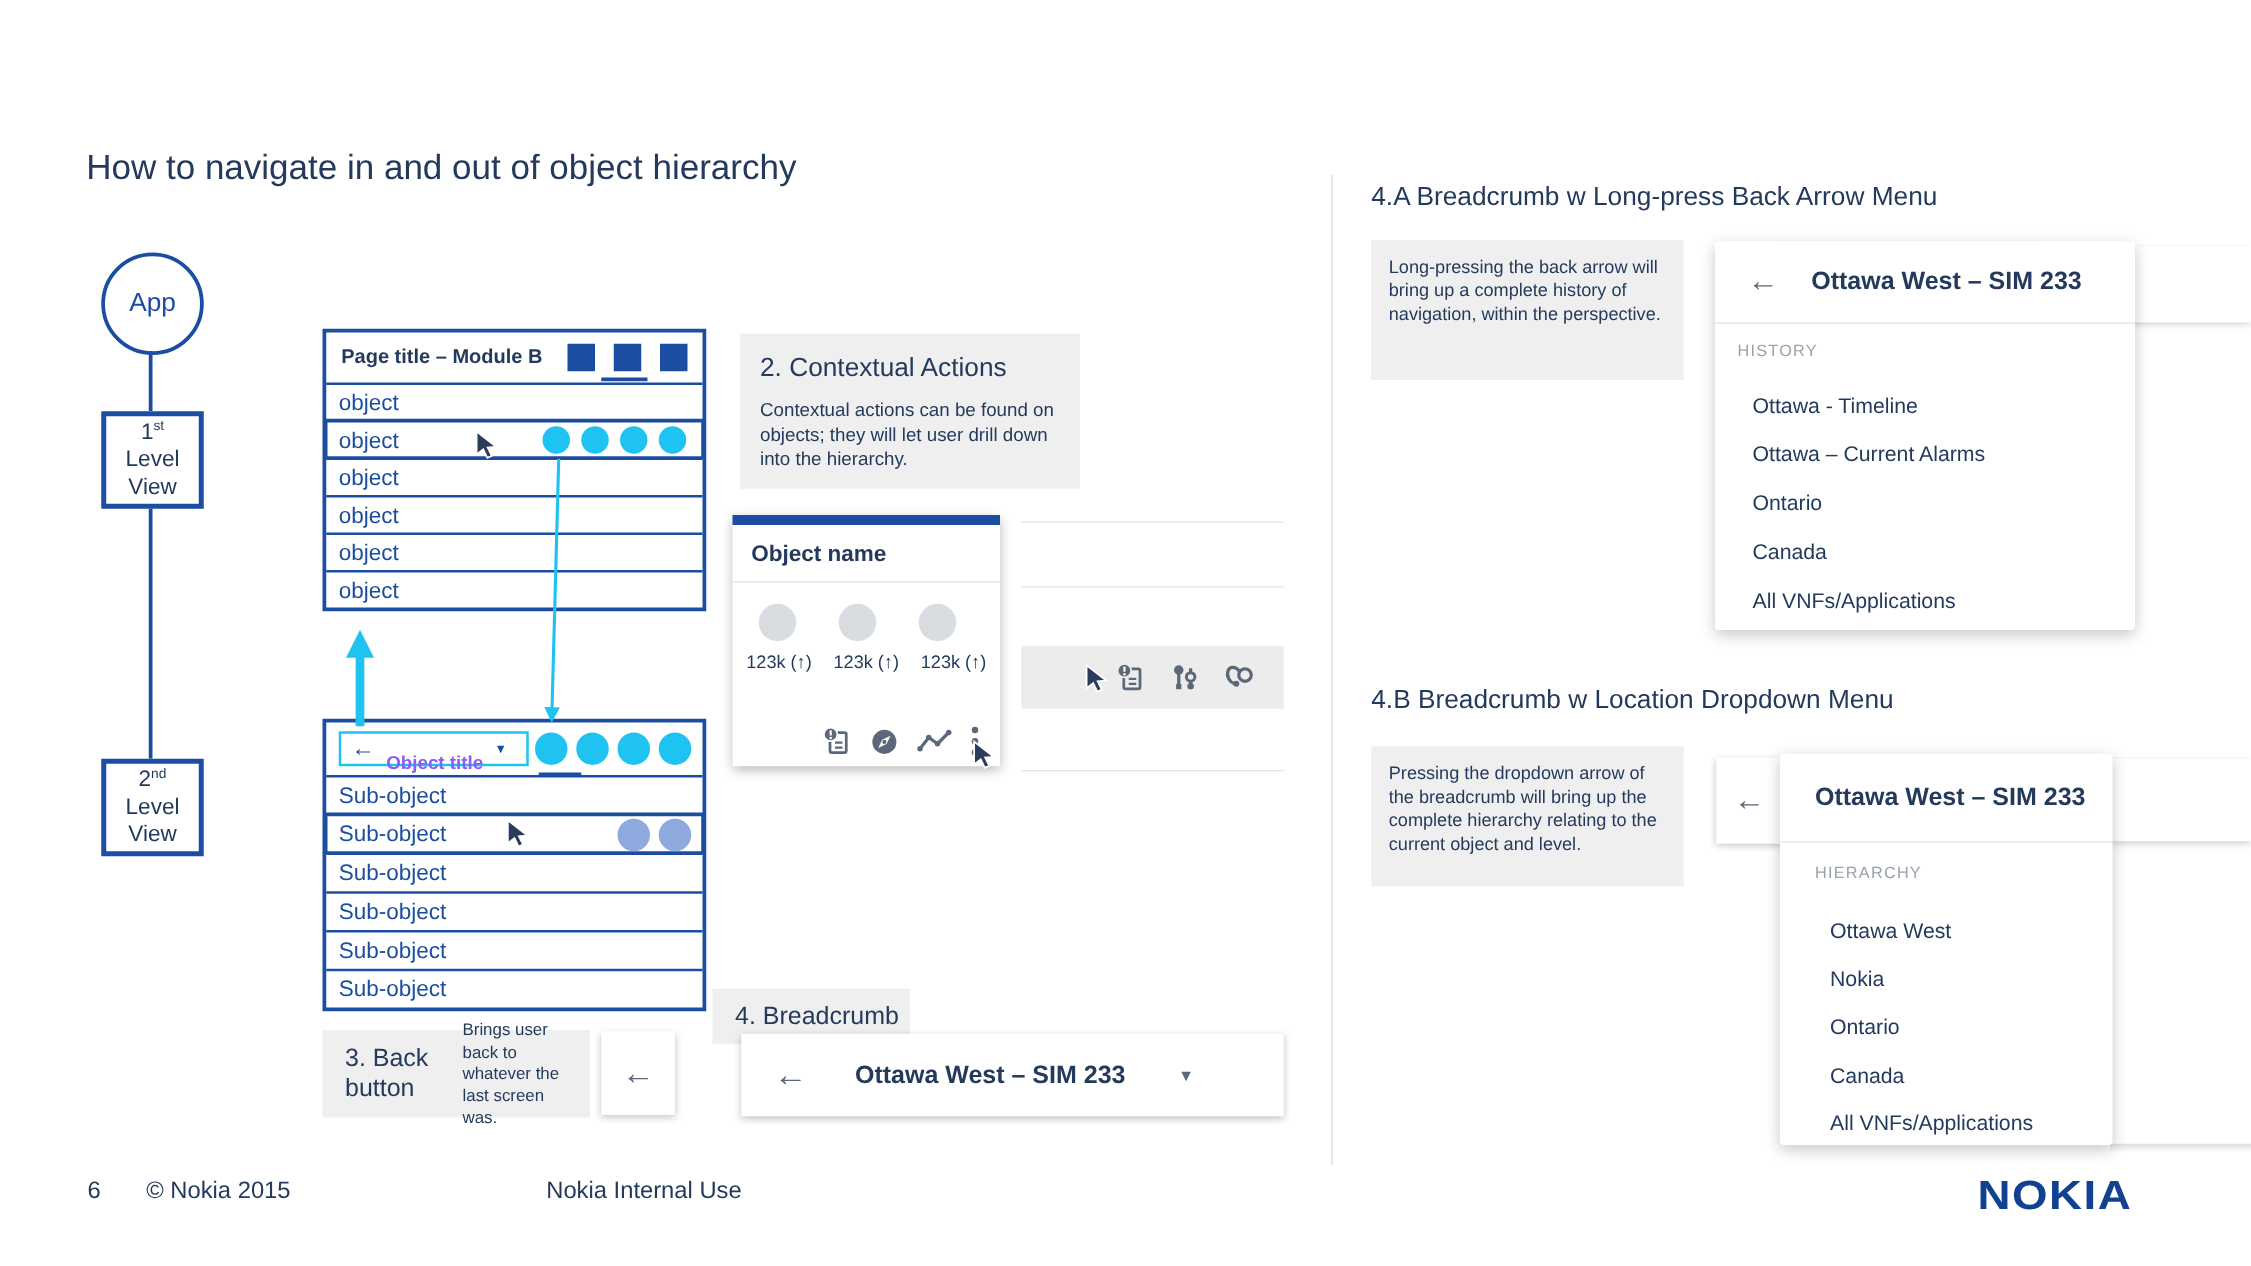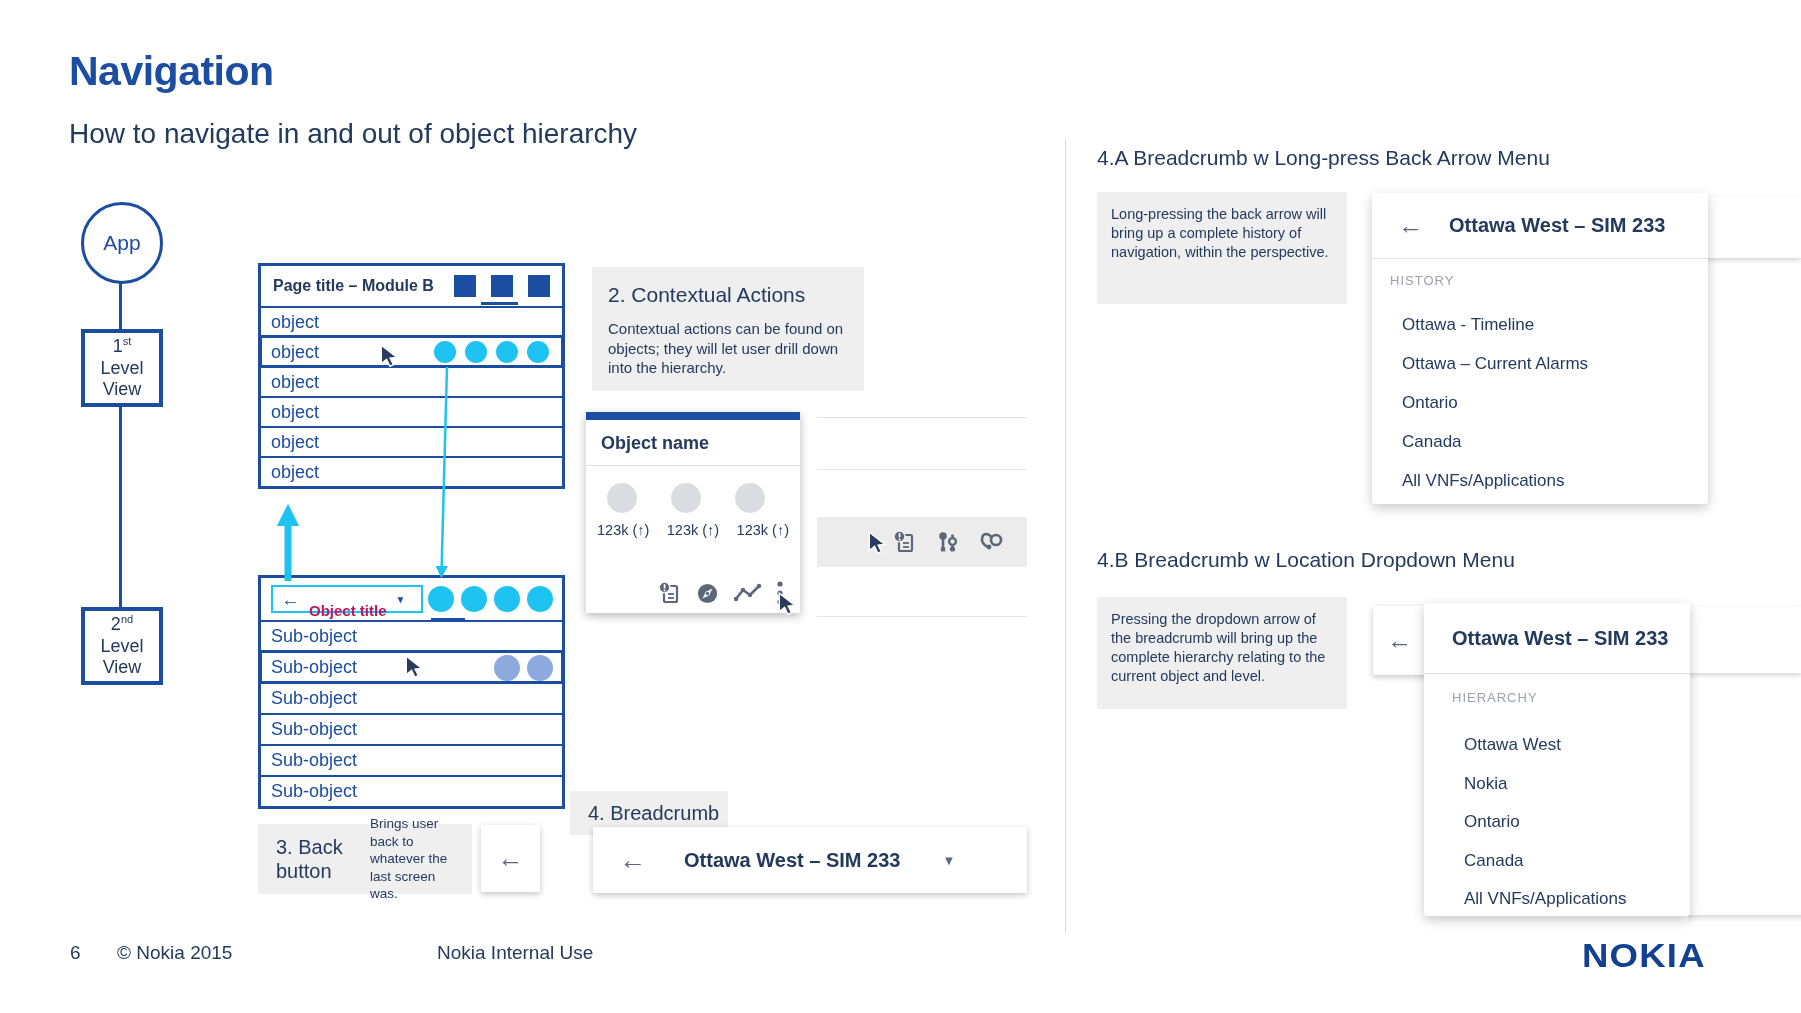--- a/index.html
+++ b/index.html
@@ -35,21 +35,21 @@
   .dots{position:absolute;right:13px;top:3px;display:flex;gap:9px;}
   .dot{width:22px;height:22px;border-radius:50%;}
   .cyan{background:#1fc3f2;} .lav{background:#8da9dd;}
 
   
   .stable{left:258px;top:575px;width:307px;border:3px solid #1b4da0;background:#fff;box-sizing:border-box;}
   .st-header{height:42px;position:relative;}
   .title-box{position:absolute;left:10px;top:7px;width:152px;height:28px;border:2.5px solid #1fc3f2;
              display:flex;align-items:center;gap:9px;padding:0 8px;box-sizing:border-box;background:#fff;}
   .tb-arrow{color:#1b4da0;font-size:19px;font-weight:700;line-height:1;}
-  .tb-text{font-size:15px;font-weight:700;color:#be185d;white-space:nowrap;margin-top:22px;}
+  .tb-text{font-size:15px;font-weight:700;color:#8b5cf6;white-space:nowrap;margin-top:22px;}
   .tb-caret{color:#1b4da0;font-size:10px;}
   .st-dots{position:absolute;right:9px;top:8px;display:flex;gap:7px;}
   .sdot{width:26px;height:26px;border-radius:50%;}
   .sdot-underline{position:absolute;left:170px;top:40px;width:34px;height:3px;background:#1b4da0;}
   .srow{height:29px;border-top:2px solid #1b4da0;display:flex;align-items:center;position:relative;
         padding-left:10px;color:#1b4da0;font-size:18px;}
   .ldots{position:absolute;right:9px;top:2px;display:flex;gap:7px;}
 
   
   .note-panel{background:#efefef;box-sizing:border-box;color:#243a5c;}
@@ -119,21 +119,20 @@
 
   .overlay{left:0;top:0;z-index:6;pointer-events:none;}
   .cursor{position:absolute;z-index:10;pointer-events:none;}
   .row-label{position:relative;z-index:1;}
 </style>
 </head>
 <body>
 
 <div class="canvas">
 
-  <div class="abs slide-title">Navigation</div>
   <div class="abs slide-subtitle">How to navigate in and out of object hierarchy</div>
 
   <div class="abs app-circle">
     <span>App</span>
   </div>
   <div class="abs vline v1"></div>
   <div class="abs level-box lvl1">
     <div><span>1</span><sup>st</sup></div>
     <div>Level</div>
     <div>View</div>

